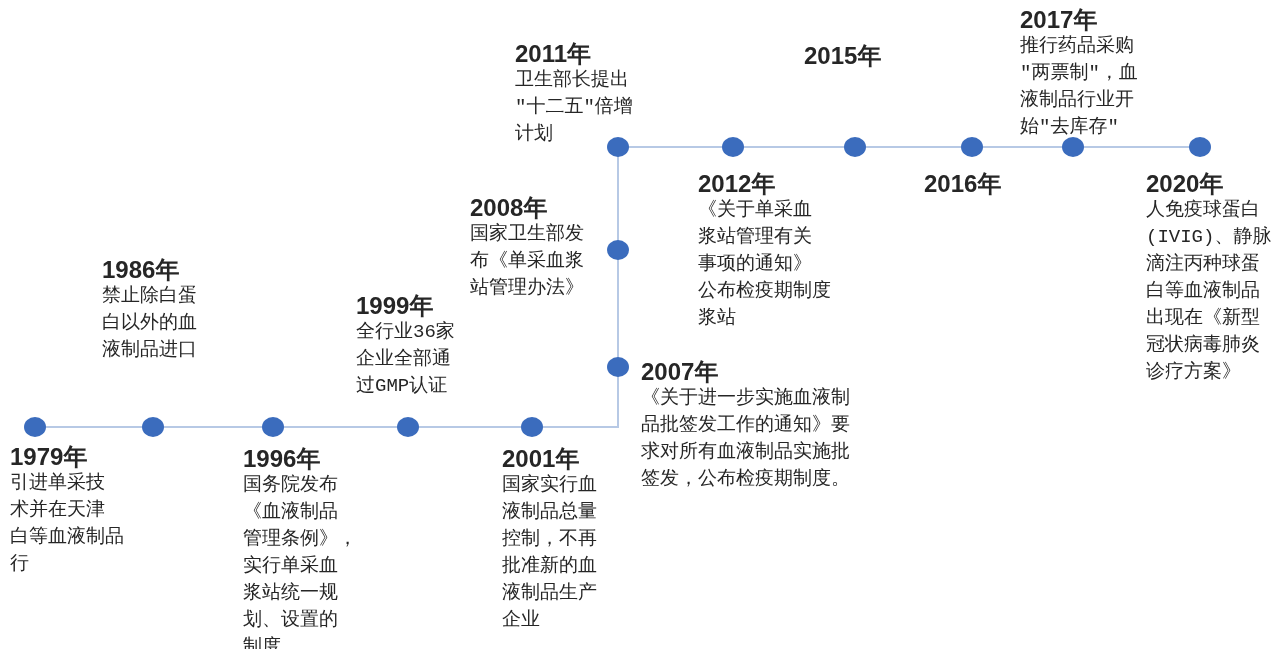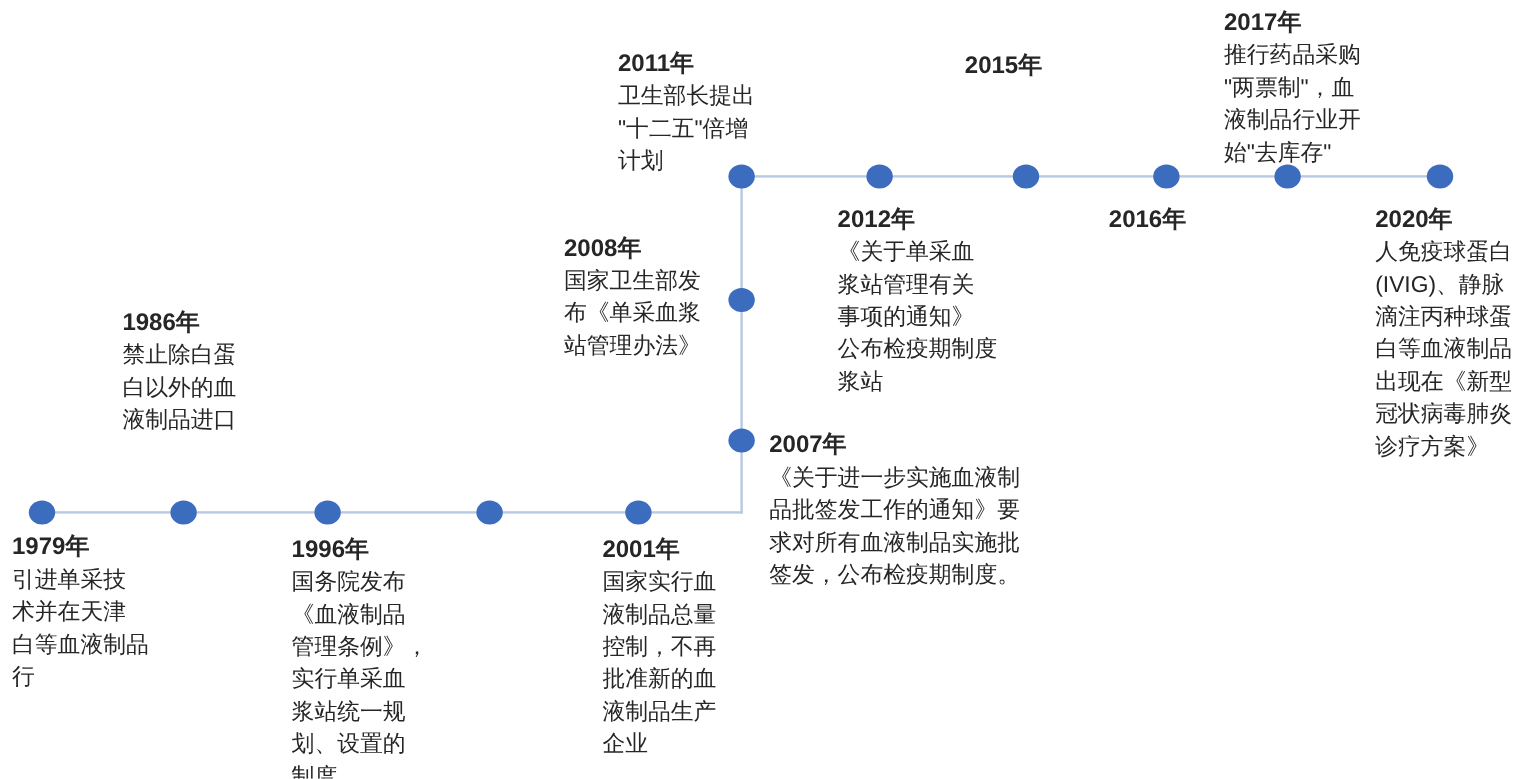--- a/index.html
+++ b/index.html
@@ -22,29 +22,30 @@
   .tl-line.v{width:2px;}
   .dot{
     position:absolute;
     width:22px;height:20px;
     border-radius:50%;
     background:var(--dot-color);
     transform:translate(-50%,-50%);
   }
   .event{position:absolute;}
   .event .year{
-    font-size:20px;
+    font-size:24px;
     font-weight:bold;
     line-height:27px;
     white-space:nowrap;
   }
   .event .desc{
     font-size:19px;
     line-height:27px;
     white-space:pre-line;
+    font-family:Liberation Mono, monospace;
   }
 </style>
 </head>
 <body>
 
 <div class="canvas">
 
   <div class="tl-line h" style="left:35px;top:426px;width:584px;"></div>
   <div class="tl-line v" style="left:617px;top:146px;height:282px;"></div>
   <div class="tl-line h" style="left:618px;top:146px;width:582px;"></div>
@@ -82,20 +83,26 @@
     <div class="year">1996年</div>
     <div class="desc">国务院发布
 《血液制品
 管理条例》，
 实行单采血
 浆站统一规
 划、设置的
 制度</div>
   </div>
 
+  <div class="event" style="left:356px;top:292px;width:130px;">
+    <div class="year">1999年</div>
+    <div class="desc">全行业36家
+企业全部通
+过GMP认证</div>
+  </div>
 
   <div class="event" style="left:502px;top:445px;width:130px;">
     <div class="year">2001年</div>
     <div class="desc">国家实行血
 液制品总量
 控制，不再
 批准新的血
 液制品生产
 企业</div>
   </div>

